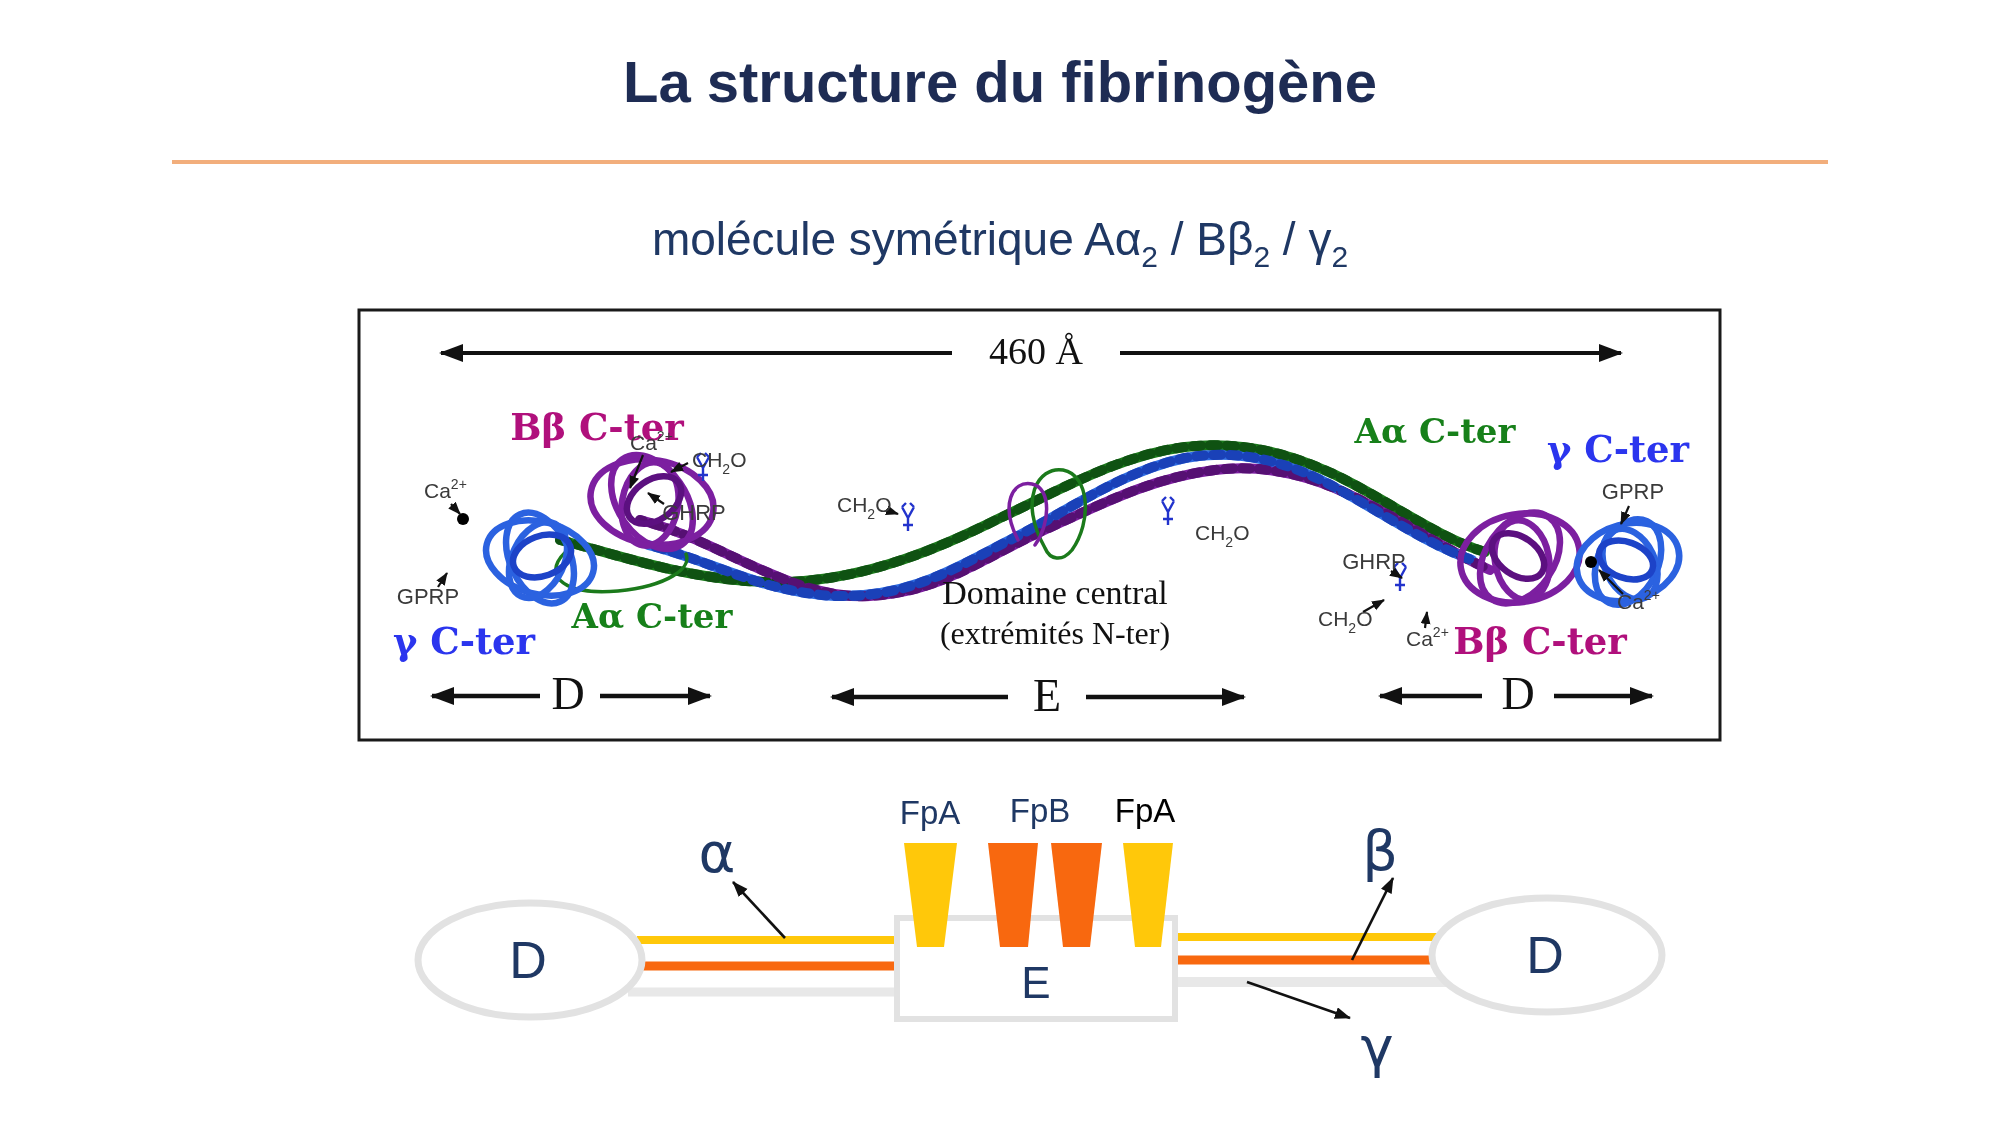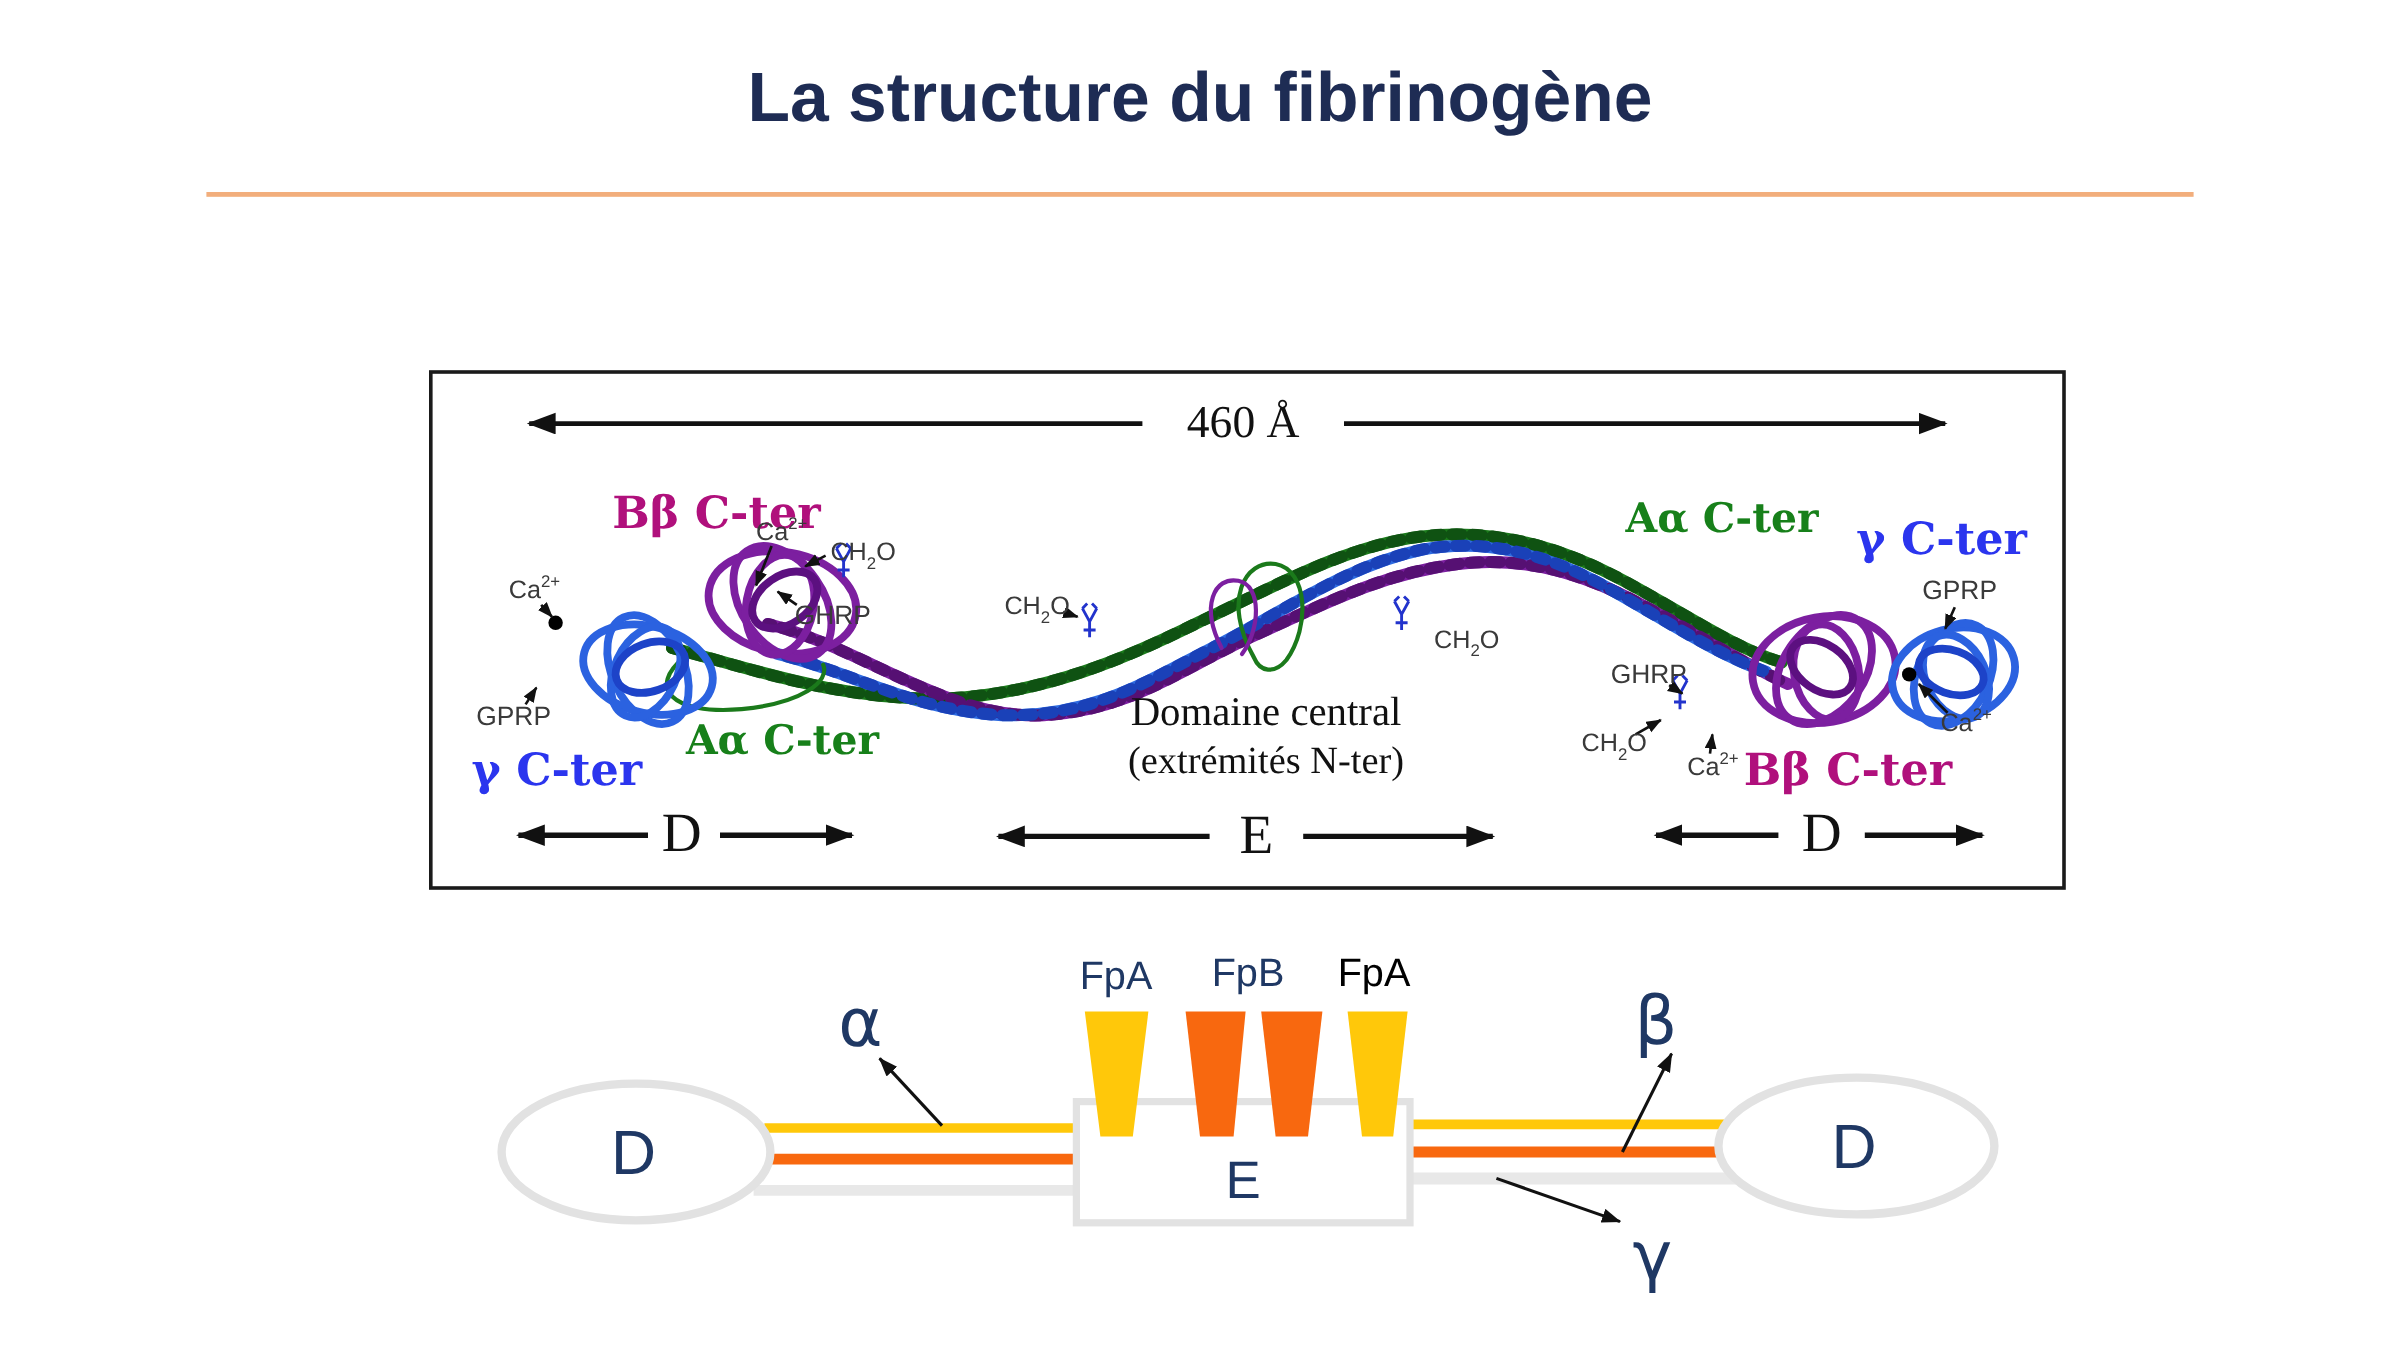--- a/index.html
+++ b/index.html
@@ -18,20 +18,21 @@
   .greek{font-family:"DejaVu Sans",sans-serif;fill:#1f3864;}
 </style>
 </head>
 <body>
 
 <div class="slide">
 
   <div class="title">La structure du fibrinogène</div>
   <div class="divider"></div>
 
+  <div class="subtitle"><span>molécule symétrique Aα</span><span class="sub">2</span><span> / Bβ</span><span class="sub">2</span><span> / γ</span><span class="sub">2</span></div>
 
   <svg style="position:absolute;left:357px;top:308px;" width="1365" height="434" viewBox="357 308 1365 434" xmlns="http://www.w3.org/2000/svg">
 
     <defs>
       <marker id="mS" markerUnits="userSpaceOnUse" markerWidth="14" markerHeight="12" refX="12" refY="5" orient="auto">
         <path d="M0,0 L13,5 L0,10 z" fill="#111"></path>
       </marker>
       <marker id="mB" markerUnits="userSpaceOnUse" markerWidth="26" markerHeight="20" refX="22" refY="9" orient="auto">
         <path d="M0,0 L24,9 L0,18 z" fill="#111"></path>
       </marker>

